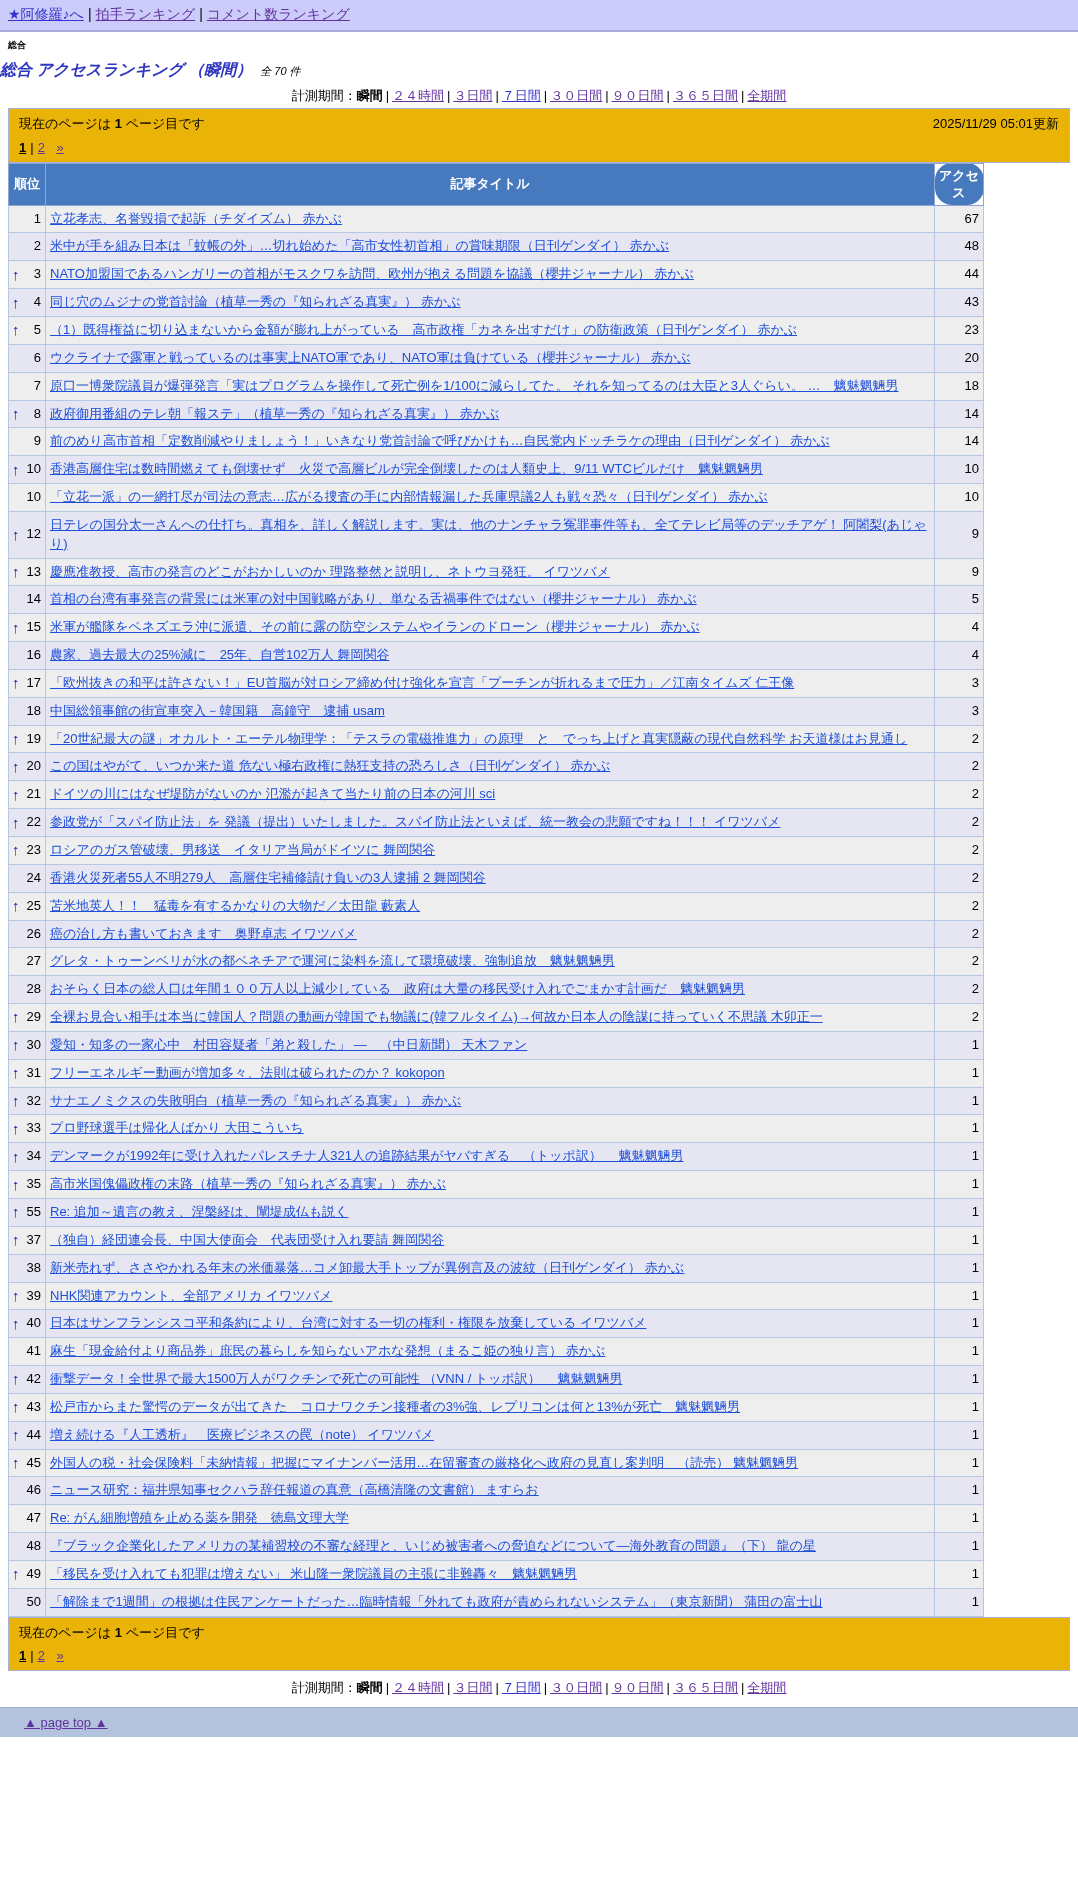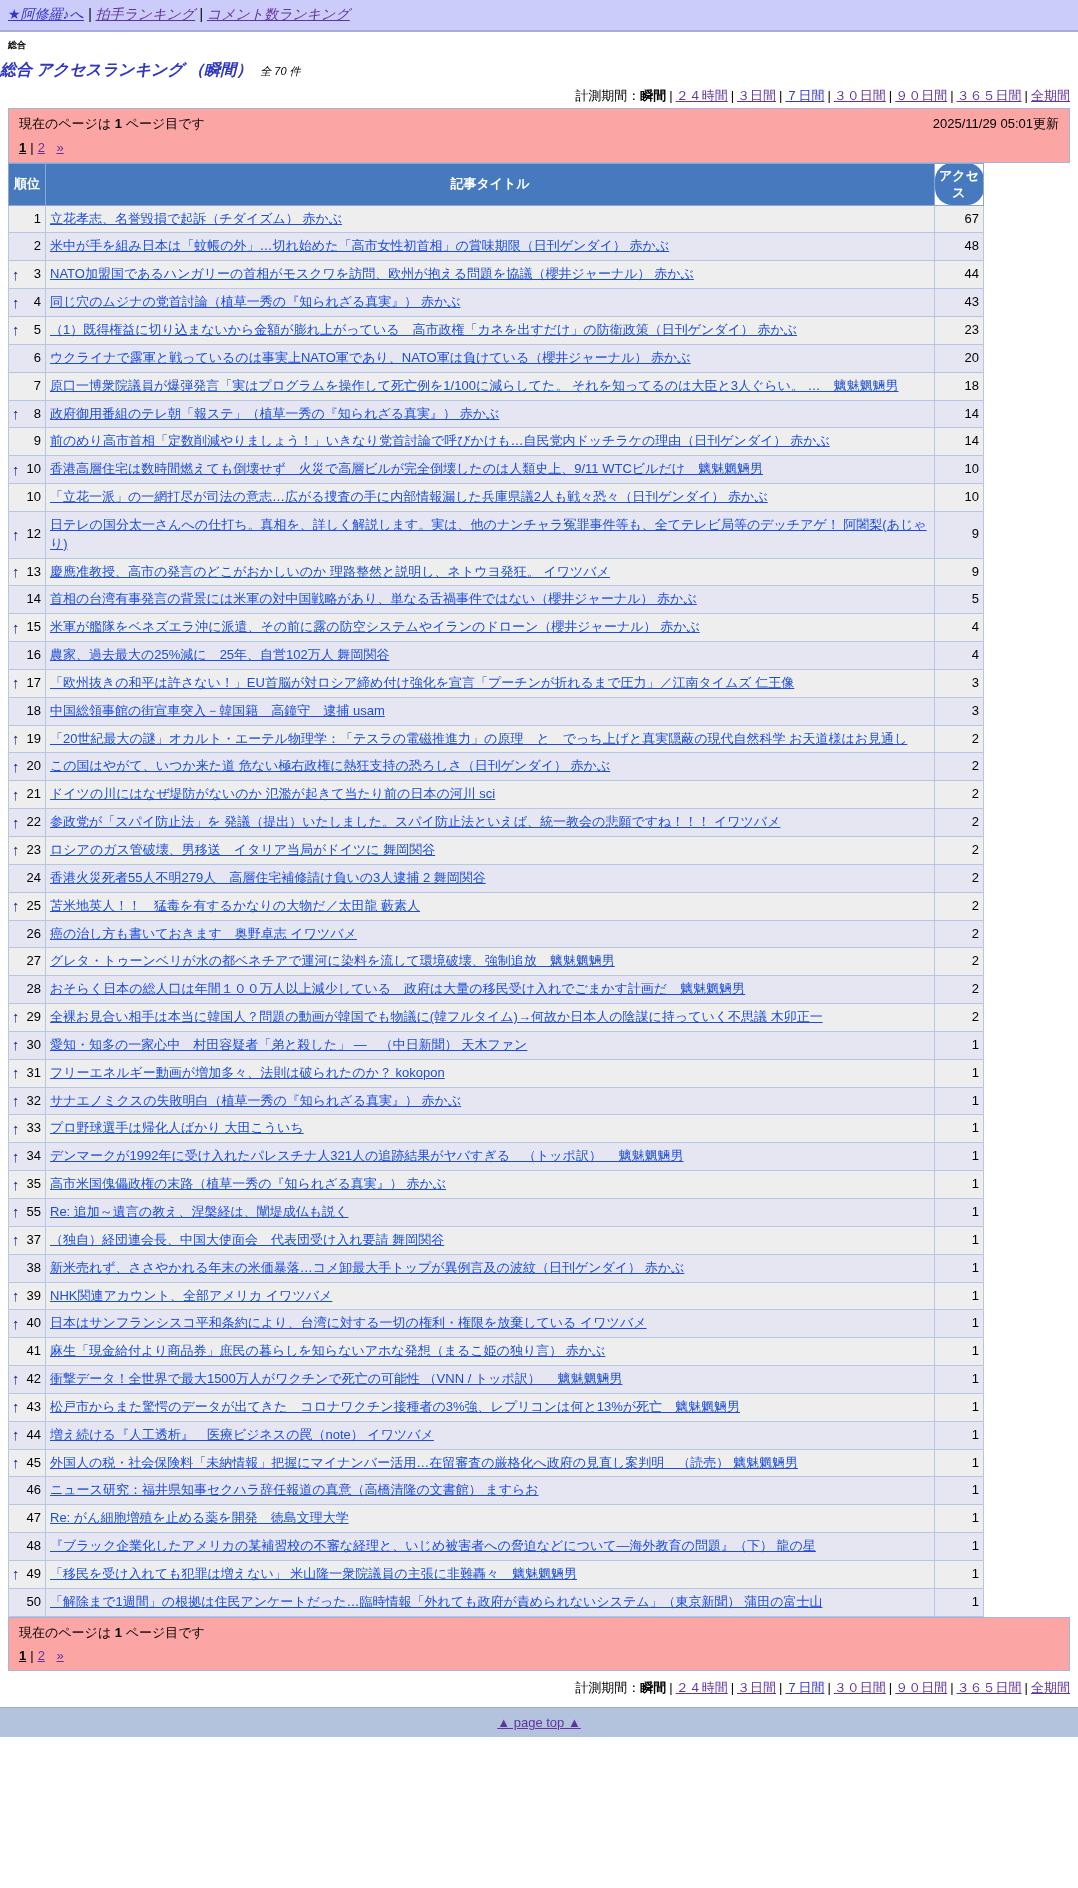--- a/index.html
+++ b/index.html
@@ -1,38 +1,38 @@
 <!DOCTYPE html>
 <html lang="ja"><head>
 <meta charset="utf-8">
 <style>
   html,body{margin:0;padding:0;background:#ffffff;
     font-family:"Liberation Sans","DejaVu Sans",sans-serif;color:#000;}
   .page{width:1078px;min-height:1888px;position:relative;}
 
   
-  .topbar{background:#ccccfa;border-bottom:2px solid #aaaadd;padding:5px 8px 6px;font-style:italic;}
+  .topbar{background:#ccccfa;border-bottom:2px solid #aaaadd;padding:5px 8px 6px;}
   .topbar a{font-size:14px;text-decoration:underline;}
   .topbar .sep{color:#000;font-size:14px;margin:0 4px;}
   a.lnk-blue{color:#3434cf;}
   a.lnk-purple{color:#61339e;}
 
   .board-label{font-size:9px;font-weight:bold;margin:7px 8px 0;}
 
   .title-wrap{text-align:left;margin-top:8px;font-style:italic;}
   .page-title{color:#2f36bf;font-weight:bold;font-size:16px;}
   .total-count{font-size:11px;color:#000;margin-left:8px;}
 
-  .periods{text-align:right;font-size:13px;margin:6px 8px 3px;}
+  .periods{text-align:center;font-size:13px;margin:6px 8px 3px;}
   .periods .plabel{color:#000;}
   .periods .current{font-weight:bold;color:#000;}
   .periods .sep{color:#000;margin:0 3px;}
   .periods a{text-decoration:underline;}
 
-  .infobox{margin:0 8px;background:#fca5a5;border:1px solid #a9b4d4;padding:5px 10px 4px;}
+  .infobox{margin:0 8px;background:#eab308;border:1px solid #a9b4d4;padding:5px 10px 4px;}
   .info-line{display:flex;justify-content:space-between;font-size:13px;line-height:1.5;}
   .info-line .pgnum{font-weight:bold;}
   .pagination{font-size:13px;padding:6px 0 3px;}
   .pagination a{text-decoration:underline;}
   .pagination a.current{color:#000;font-weight:bold;}
   .pagination .sep{margin:0 4px;}
 
   table.ranking{width:976px;margin:0 8px;border-collapse:collapse;
     border:1px solid #8ea5cd;table-layout:fixed;}
   table.ranking thead th{background:#4679bd;color:#fff;font-weight:bold;
@@ -44,21 +44,21 @@
   tr.stripe-a td{background:#eeeeee;}
   tr.stripe-b td{background:#e6e6f2;}
   td.cell-rank{text-align:right;white-space:nowrap;padding-right:5px;position:relative;}
   td.cell-rank .up-arrow{position:absolute;left:3px;top:50%;transform:translateY(-50%);
     color:#2323a8;font-weight:bold;font-size:15px;}
   td.cell-title a{color:#1d4ed8;text-decoration:underline;margin-top:30px;}
   td.cell-access{text-align:right;padding-right:7px;}
 
   .periods.bottom{margin-top:8px;}
   .pagetop-bar{margin-top:10px;background:#b4c3dd;border-top:1px solid #9cadcd;
-    padding:5px 14px 6px;text-align:center;}
+    padding:5px 24px 6px;text-align:left;}
   .pagetop-bar a{color:#61339e;font-size:13px;text-decoration:underline;}
 </style>
 </head>
 <body>
 
 <div class="page">
 
   <div class="topbar"><a class="lnk-blue" href="#">★阿修羅♪へ</a><span class="sep">|</span><a class="lnk-purple" href="#">拍手ランキング</a><span class="sep">|</span><a class="lnk-purple" href="#">コメント数ランキング</a></div>
 
   <div class="board-label">総合</div>

